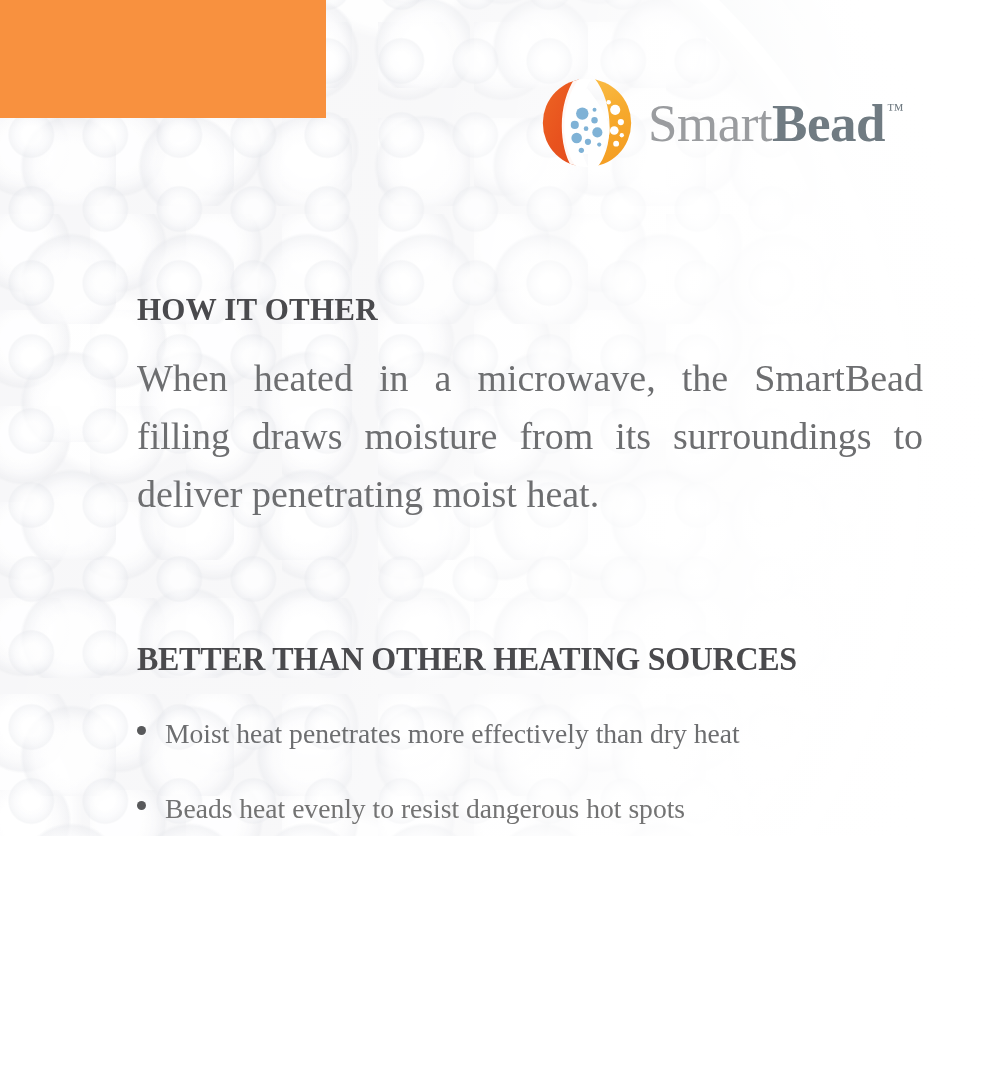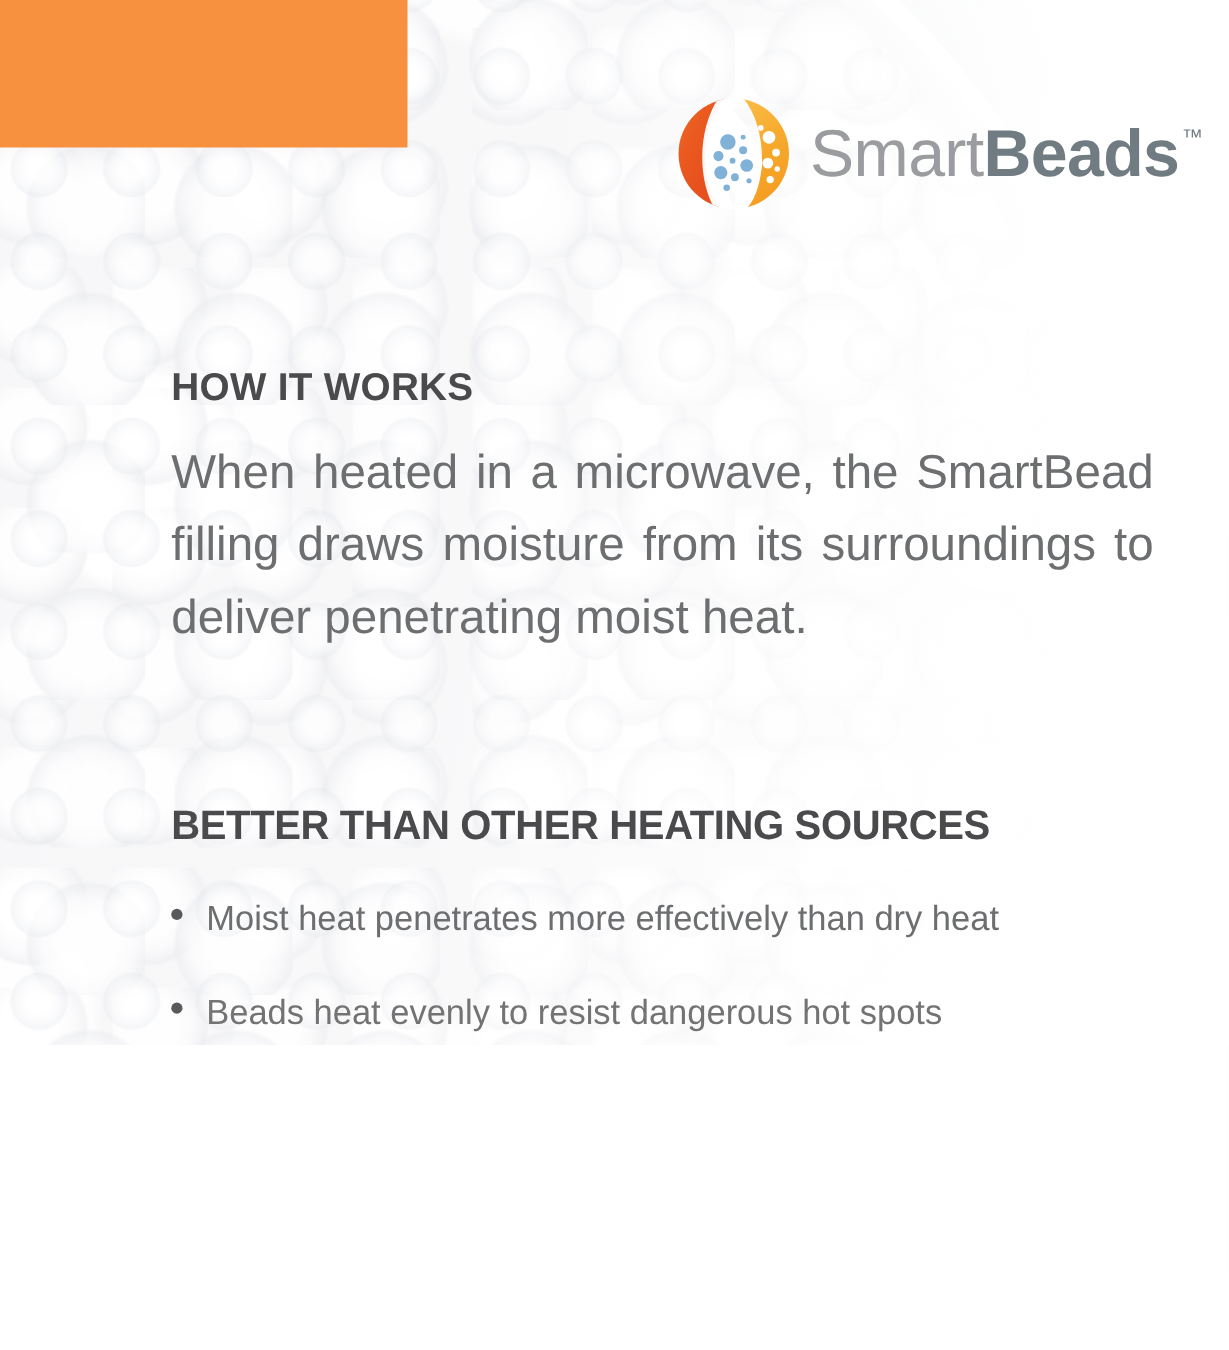--- a/index.html
+++ b/index.html
@@ -10,20 +10,21 @@
   body {
     font-family: "Liberation Sans", sans-serif;
   }
 
   #page {
     position: relative;
     width: 983px;
     height: 836px;
     overflow: hidden;
     background: #ffffff;
+    font-family: Liberation Serif, serif;
   }
 
   
   .photo-layer {
     position: absolute;
     inset: 0;
     overflow: hidden;
   }
 
   
@@ -311,28 +312,28 @@
           <circle cx="79" cy="58" r="4.6"></circle>
           <circle cx="87" cy="63" r="2.3"></circle>
           <circle cx="81" cy="72" r="3.1"></circle>
           <circle cx="73" cy="28" r="2.4"></circle>
         </g>
       </g>
     </svg>
 
     <div class="wordmark">
       <span class="wm-smart" id="wm-smart" style="color: rgb(154, 156, 159);">Smart</span>
-      <span class="wm-bead" id="wm-bead" style="color: rgb(112, 123, 130);">Beads</span>
+      <span class="wm-bead" id="wm-bead" style="color: rgb(112, 123, 130);">Bead</span>
       <span class="wm-tm" id="wm-tm" style="color: rgb(112, 123, 130);">™</span>
     </div>
   </div>
 
   <div class="content">
 
-    <h2 class="section-heading" style="color: rgb(74, 74, 77);">HOW IT WORKS</h2>
+    <h2 class="section-heading" style="color: rgb(74, 74, 77);">HOW IT OTHER</h2>
 
     <p class="body-copy" style="color: rgb(109, 110, 112);">When heated in a microwave, the SmartBead filling draws moisture from its surroundings to deliver penetrating moist heat.</p>
 
     <div class="heading-two-wrap">
       <h2 class="heading-two" style="color: rgb(74, 74, 77);">BETTER THAN OTHER HEATING SOURCES</h2>
 
       <ul class="benefit-list">
         <li class="benefit-item" style="color: rgb(109, 110, 112);">
           <span class="benefit-bullet" style="background: rgb(88, 89, 91);"></span>
           <span class="benefit-text">Moist heat penetrates more effectively than dry heat</span>

